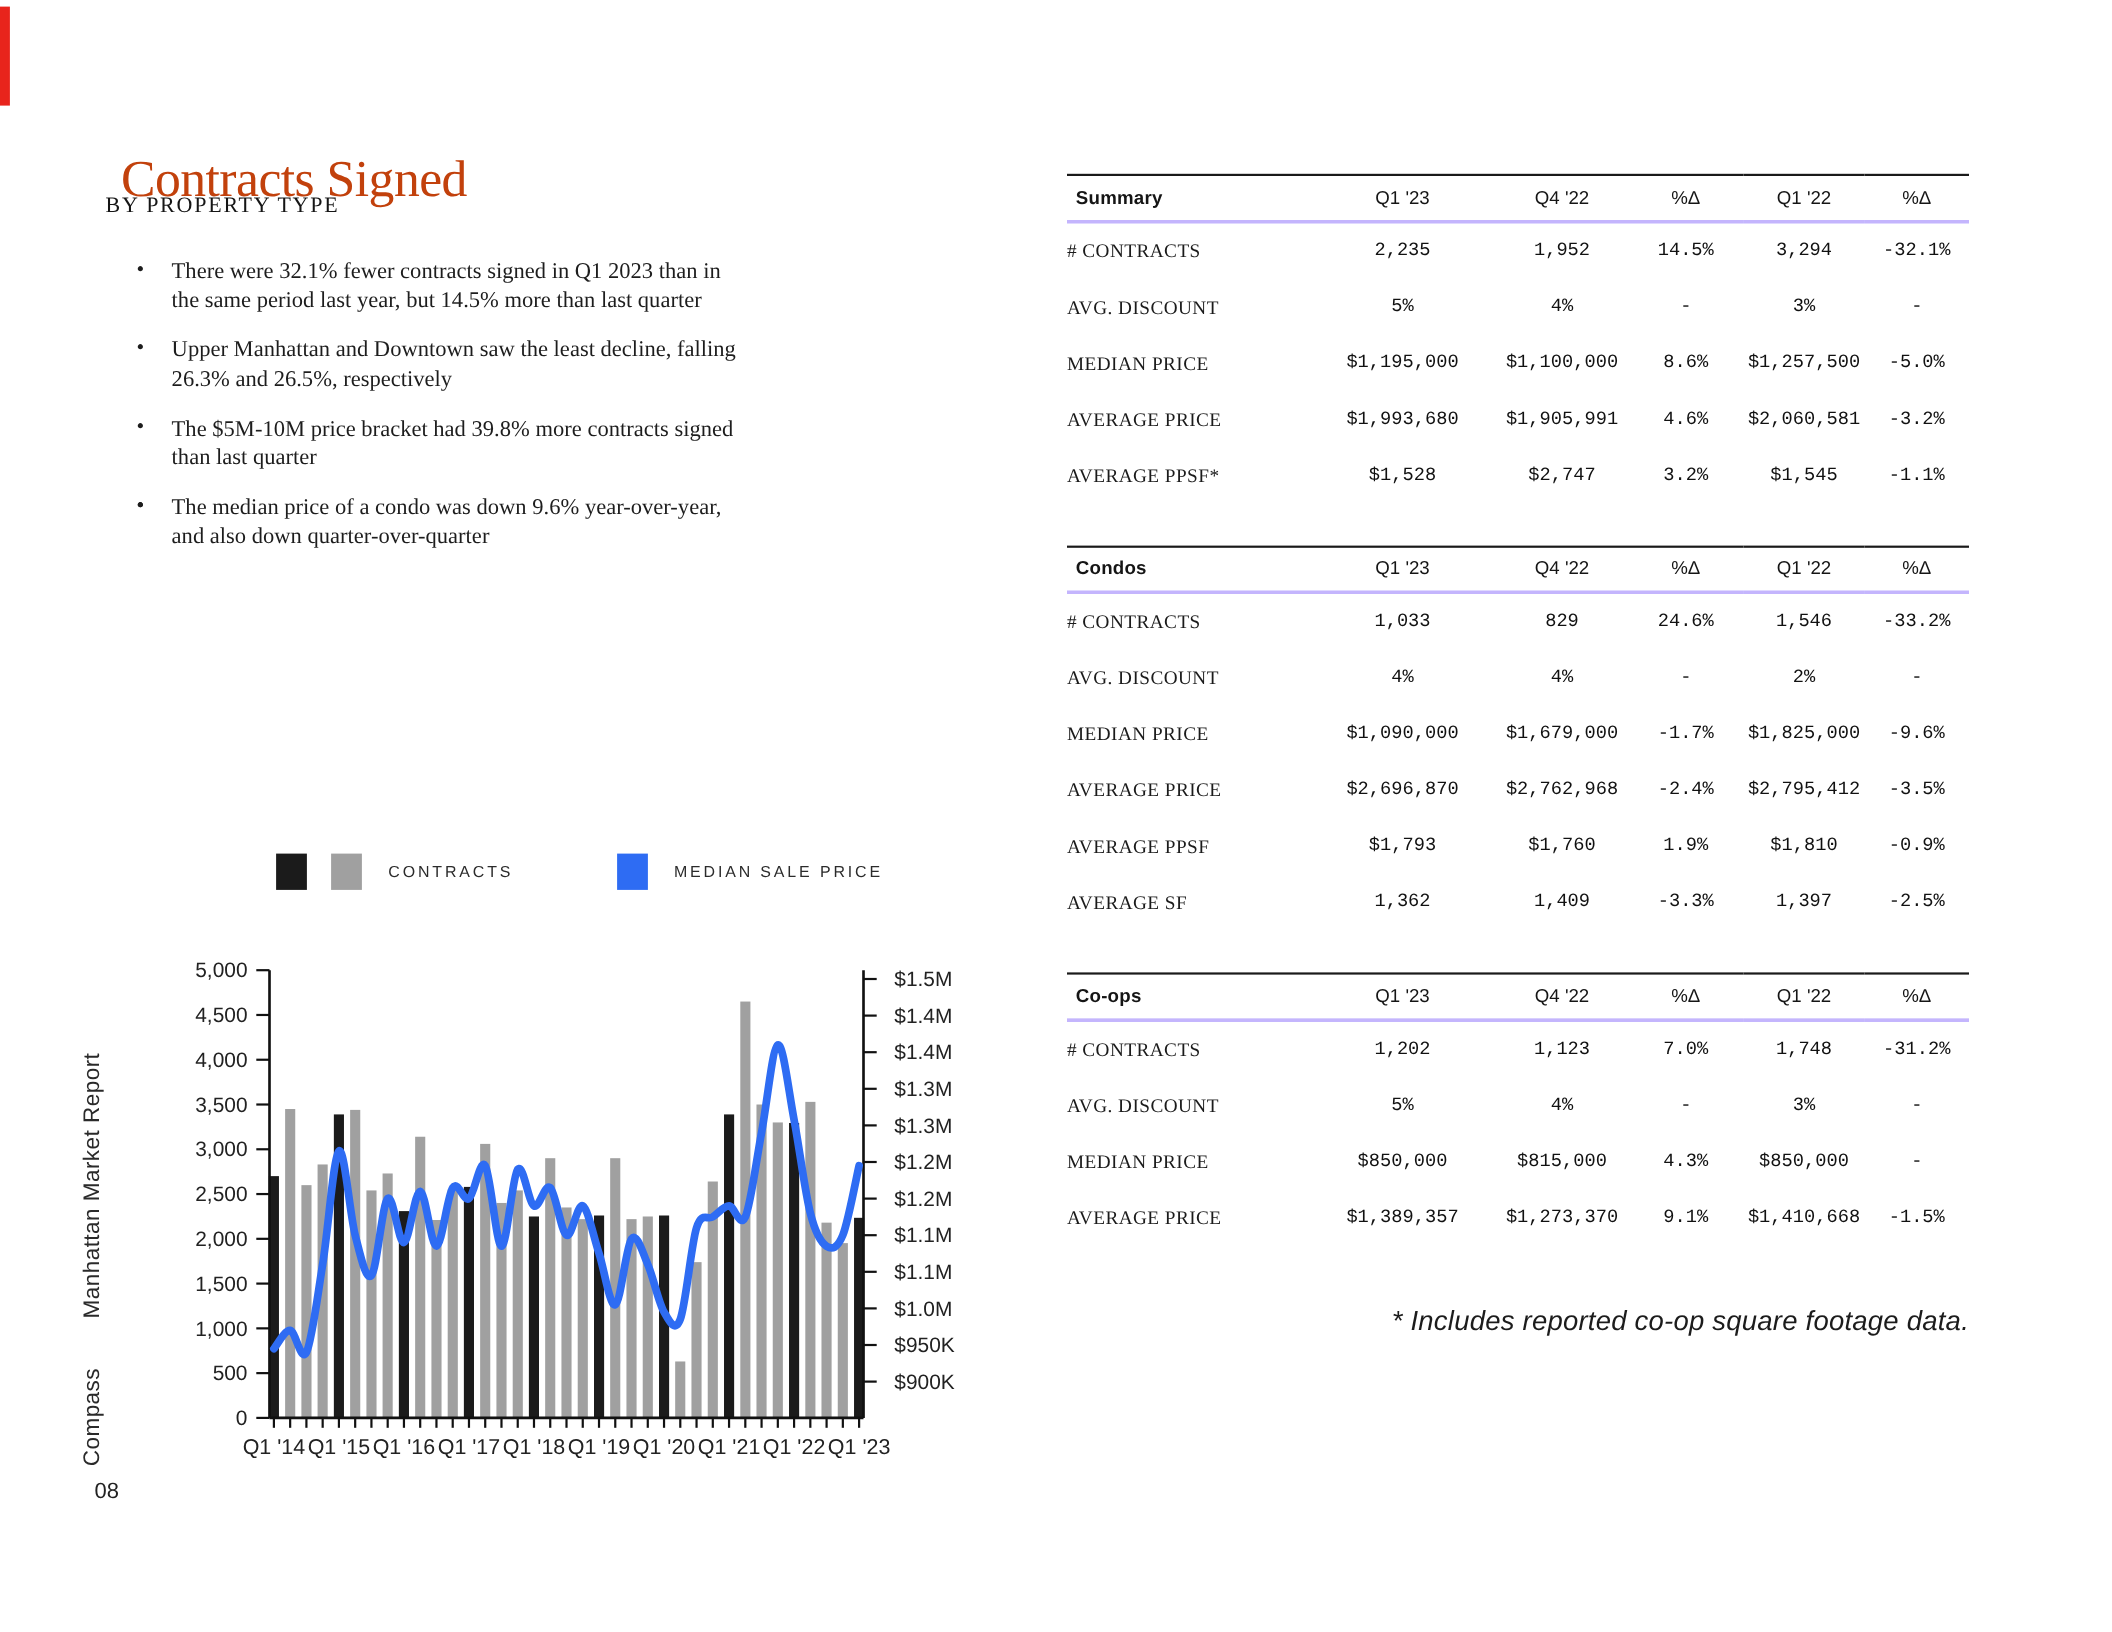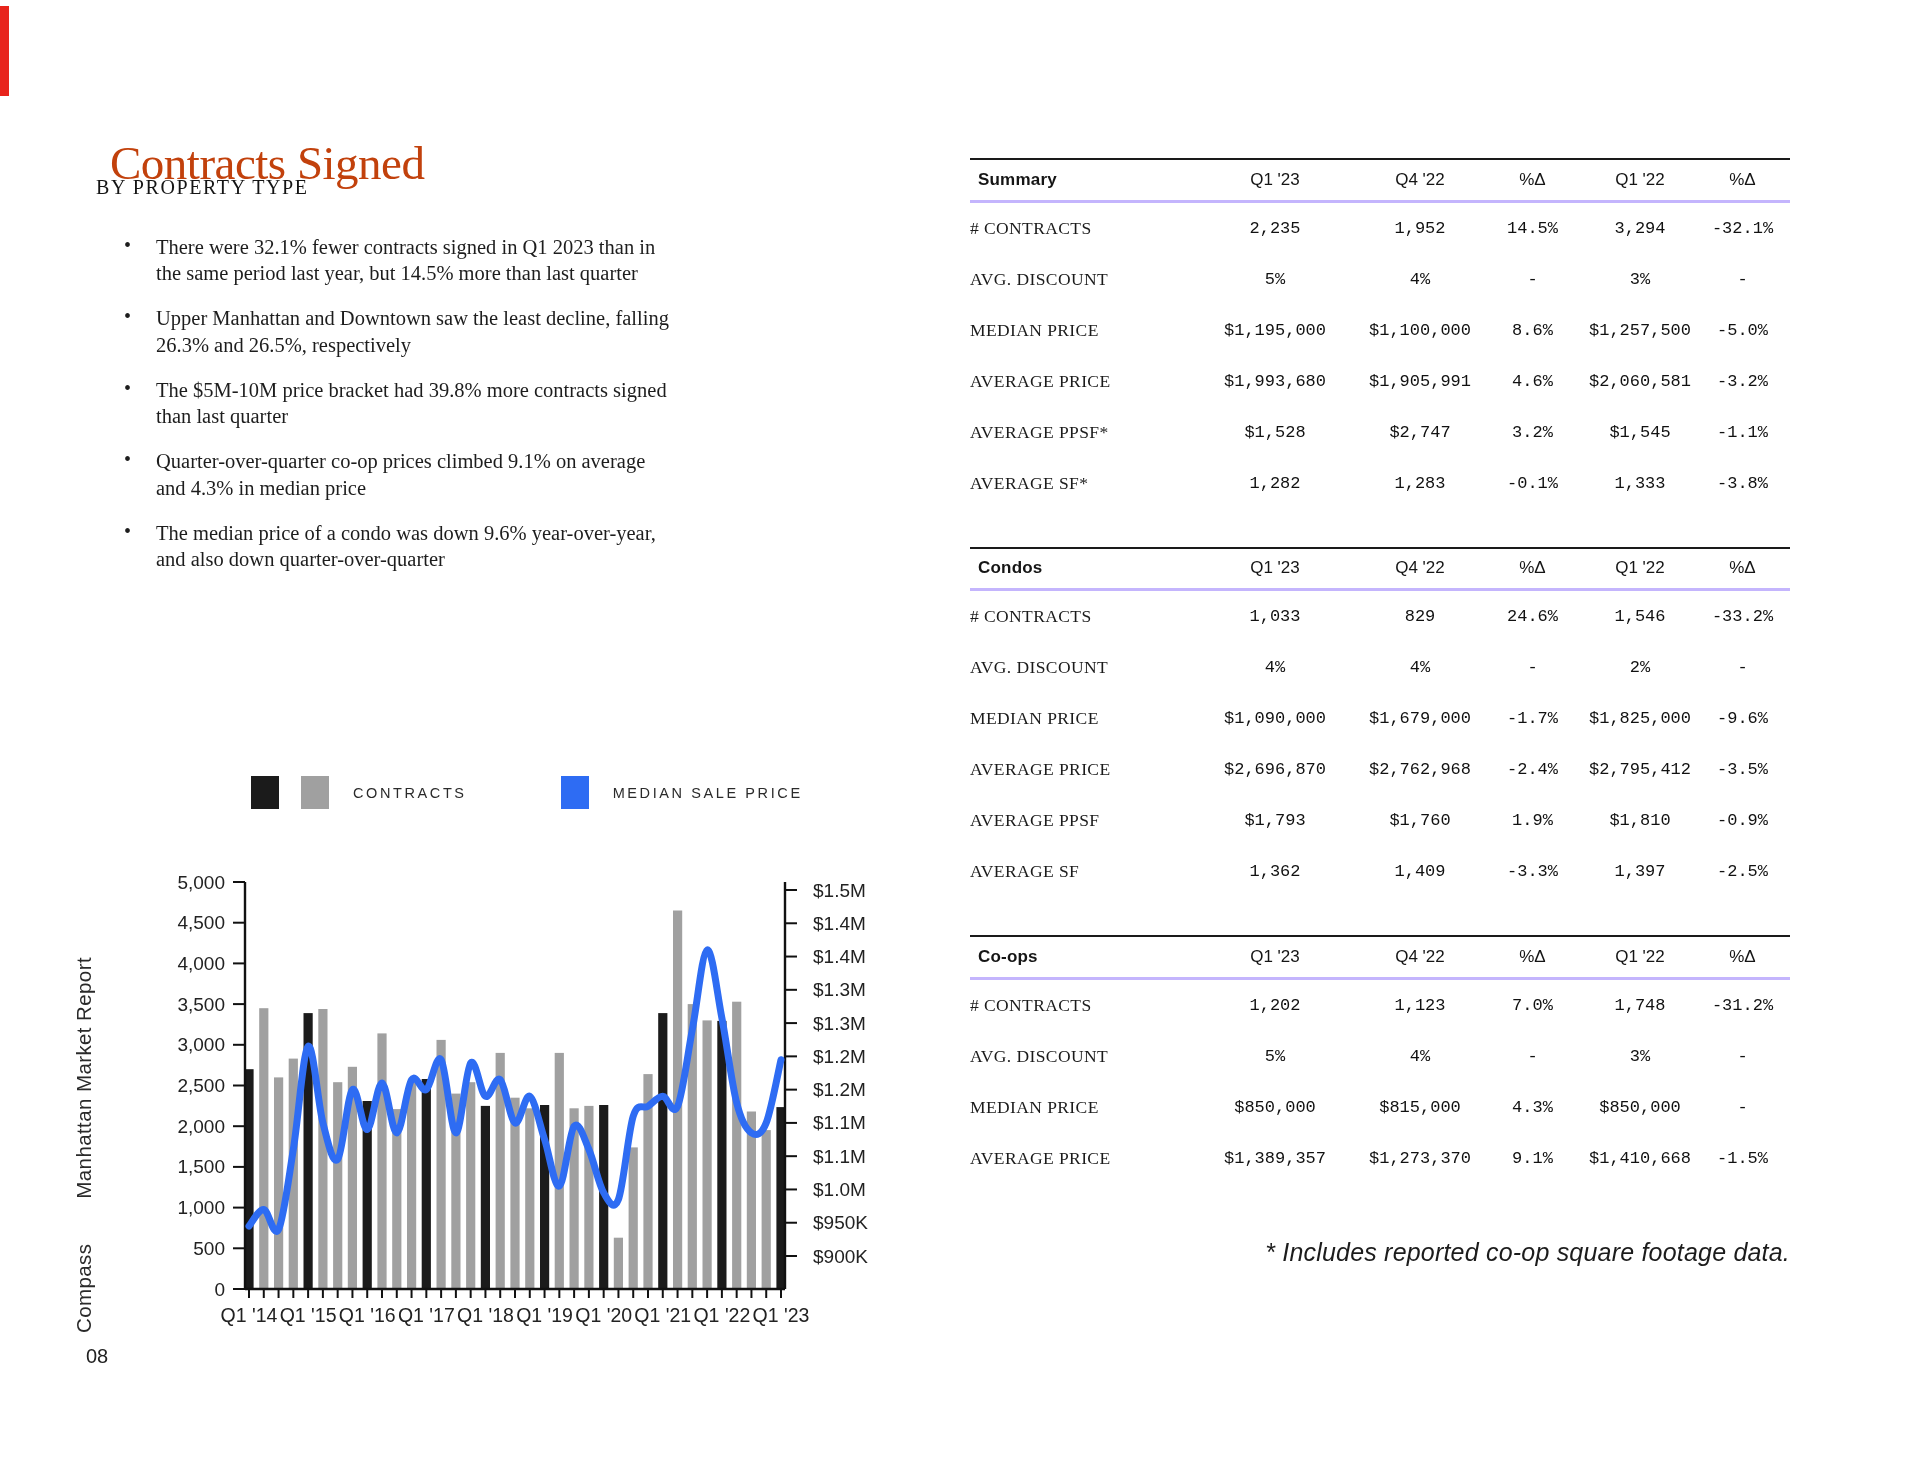--- a/index.html
+++ b/index.html
@@ -60,21 +60,21 @@
 
   <div class="red-mark"></div>
 
   <h1 class="title">Contracts Signed</h1>
   <div class="subtitle">BY PROPERTY TYPE</div>
 
   <ul class="bullets">
       <li><span class="dot">•</span><span>There were 32.1% fewer contracts signed in Q1 2023 than in the same period last year, but 14.5% more than last quarter</span></li>
       <li><span class="dot">•</span><span>Upper Manhattan and Downtown saw the least decline, falling 26.3% and 26.5%, respectively</span></li>
       <li><span class="dot">•</span><span>The $5M-10M price bracket had 39.8% more contracts signed than last quarter</span></li>
-      <li><span class="dot">•</span><span>Quarter-over-quarter co-op prices climbed 9.1% on average and 4.3% in median price</span></li>
+      <li><span class="dot">•</span></li>
       <li><span class="dot">•</span><span>The median price of a condo was down 9.6% year-over-year, and also down quarter-over-quarter</span></li>
     </ul>
 
   <div class="legend">
     <span class="sw" style="background: rgb(27, 27, 27);"></span>
     <span class="sw" style="margin-left: 22px; background: rgb(160, 160, 160);"></span>
     <span class="legend-label">CONTRACTS</span>
     <span class="sw" style="margin-left: 94px; background: rgb(46, 108, 243);"></span>
     <span class="legend-label">MEDIAN SALE PRICE</span>
   </div>
@@ -276,28 +276,20 @@
             <td class="val">-3.2%</td>
           </tr>
           <tr>
             <td class="lbl">AVERAGE PPSF*</td>
             <td class="val">$1,528</td>
             <td class="val">$2,747</td>
             <td class="val">3.2%</td>
             <td class="val">$1,545</td>
             <td class="val">-1.1%</td>
           </tr>
-          <tr>
-            <td class="lbl">AVERAGE SF*</td>
-            <td class="val">1,282</td>
-            <td class="val">1,283</td>
-            <td class="val">-0.1%</td>
-            <td class="val">1,333</td>
-            <td class="val">-3.8%</td>
-          </tr>
         </tbody>
       </table>
       <table class="mkt">
         <colgroup>
           <col style="width: 220px;">
           <col style="width: 170px;">
           <col style="width: 120px;">
           <col style="width: 105px;">
           <col style="width: 110px;">
           <col style="width: 95px;">

